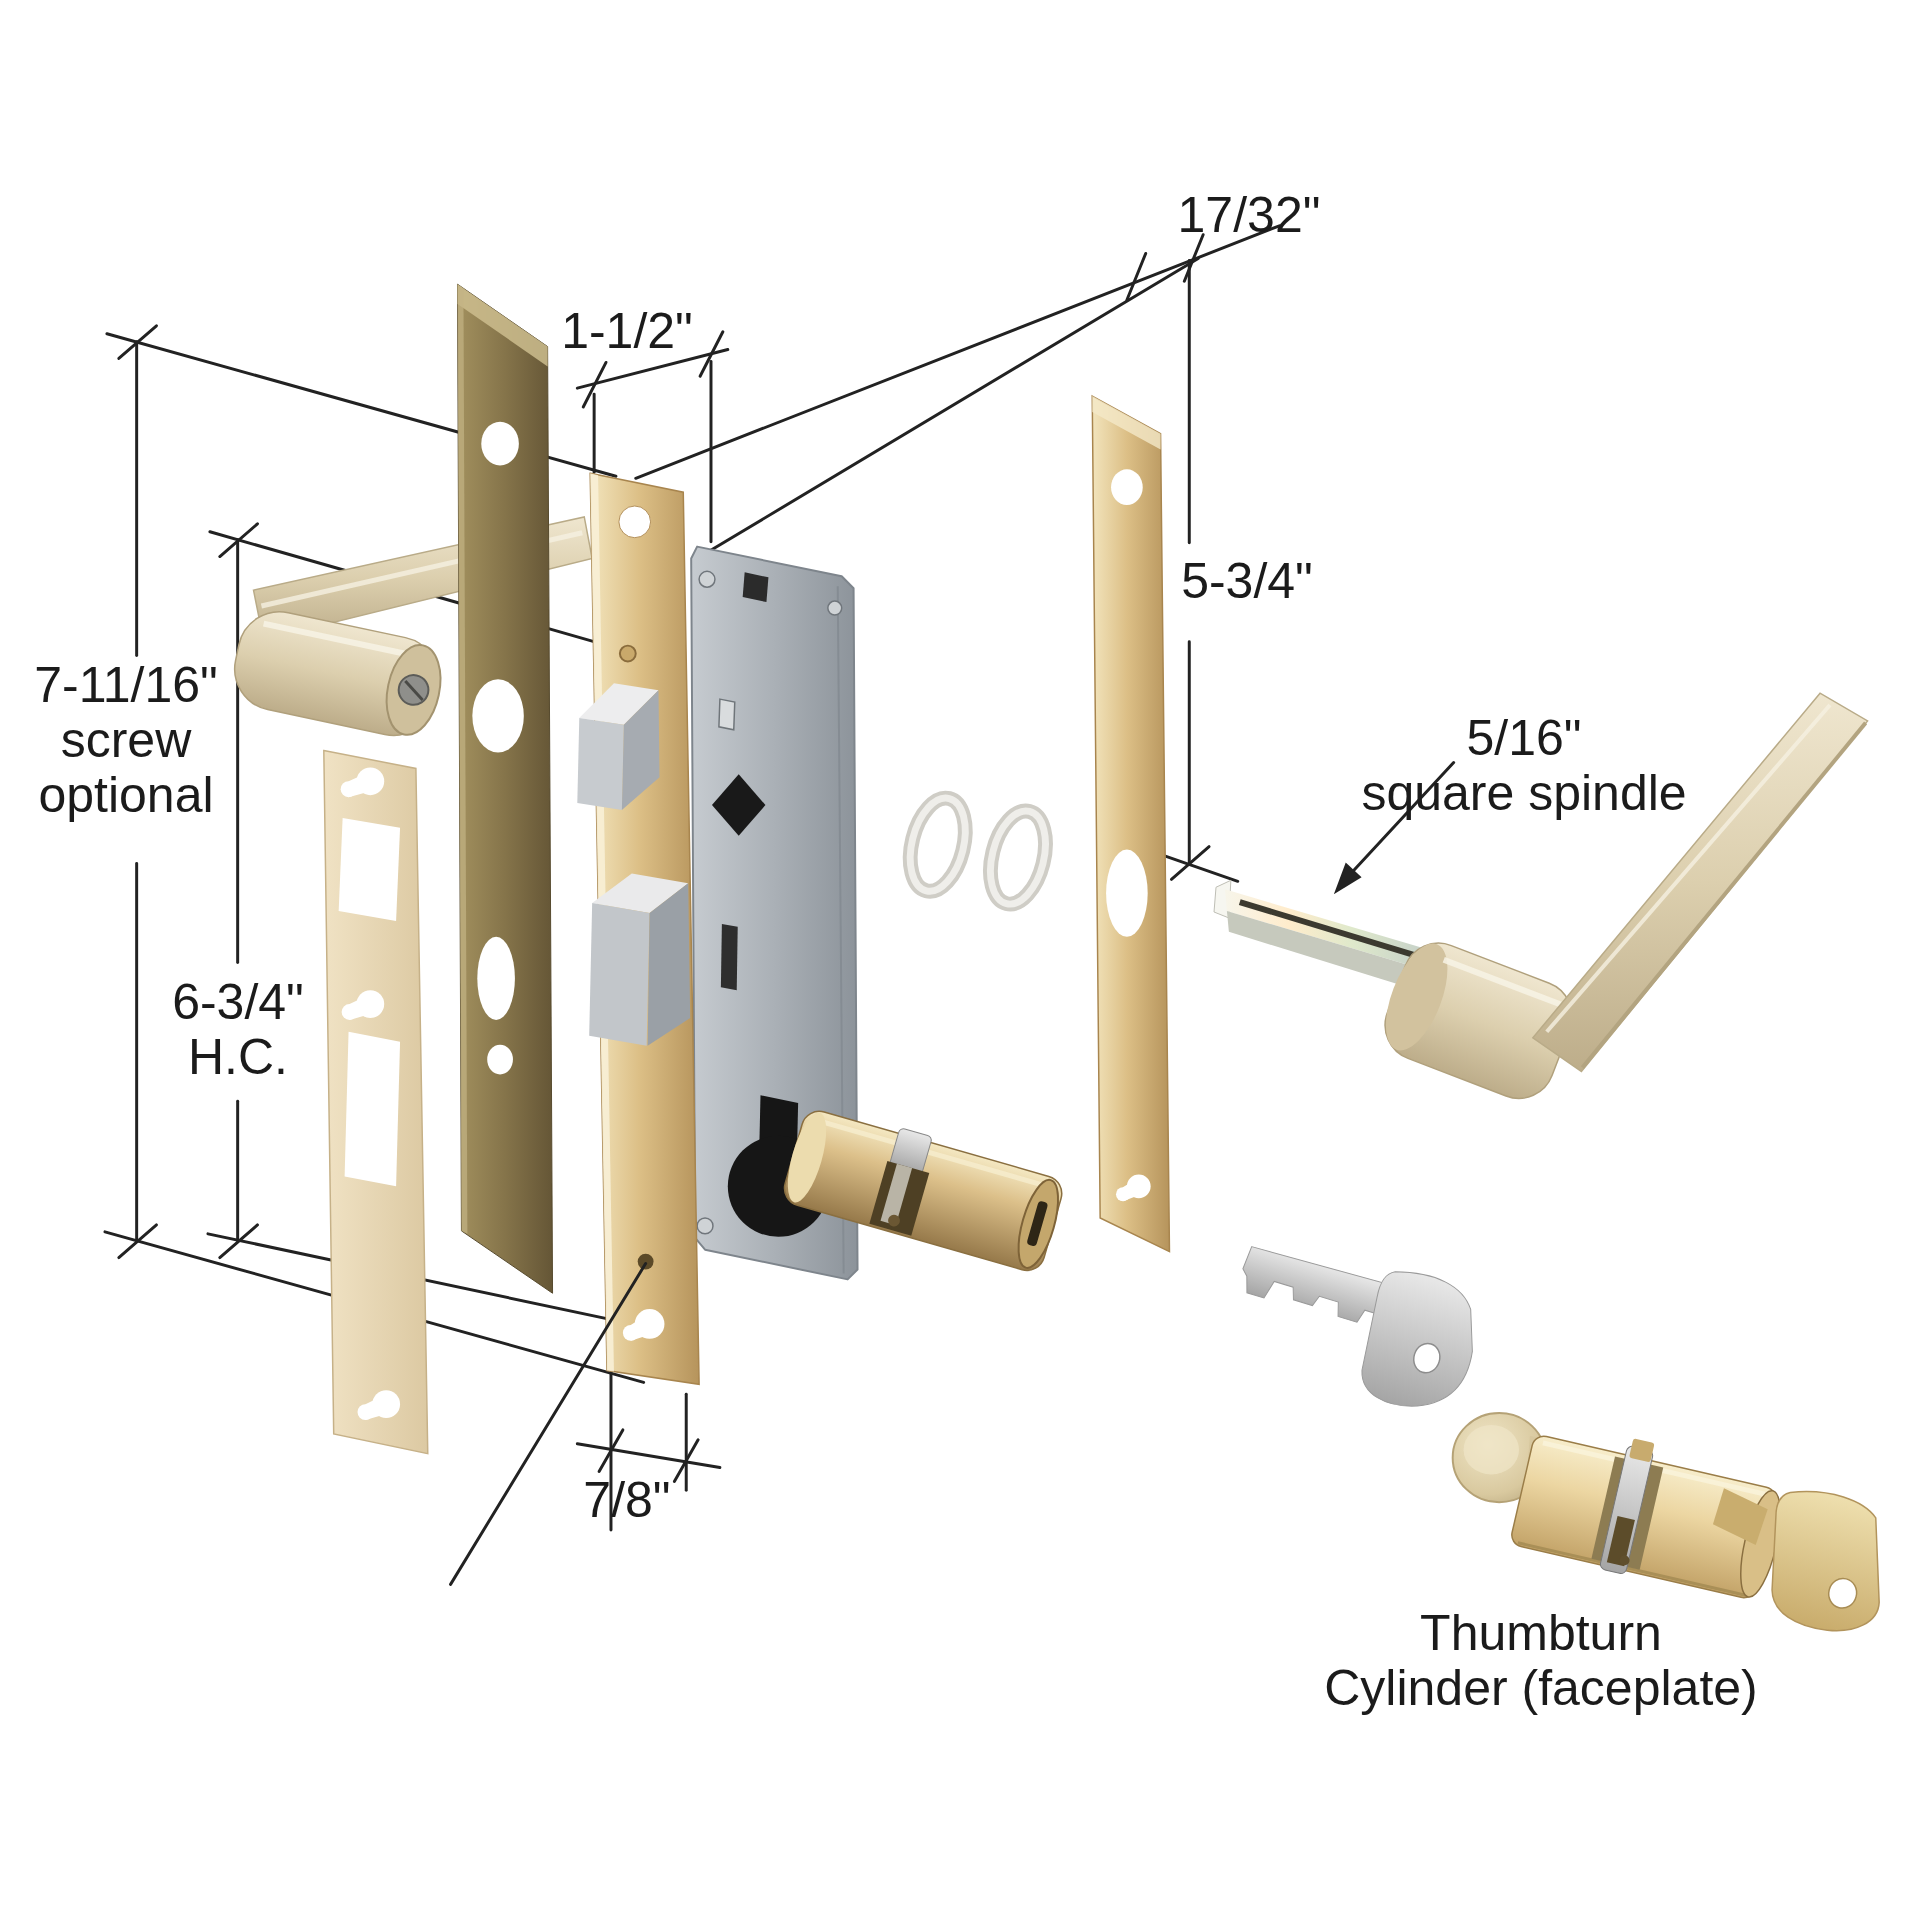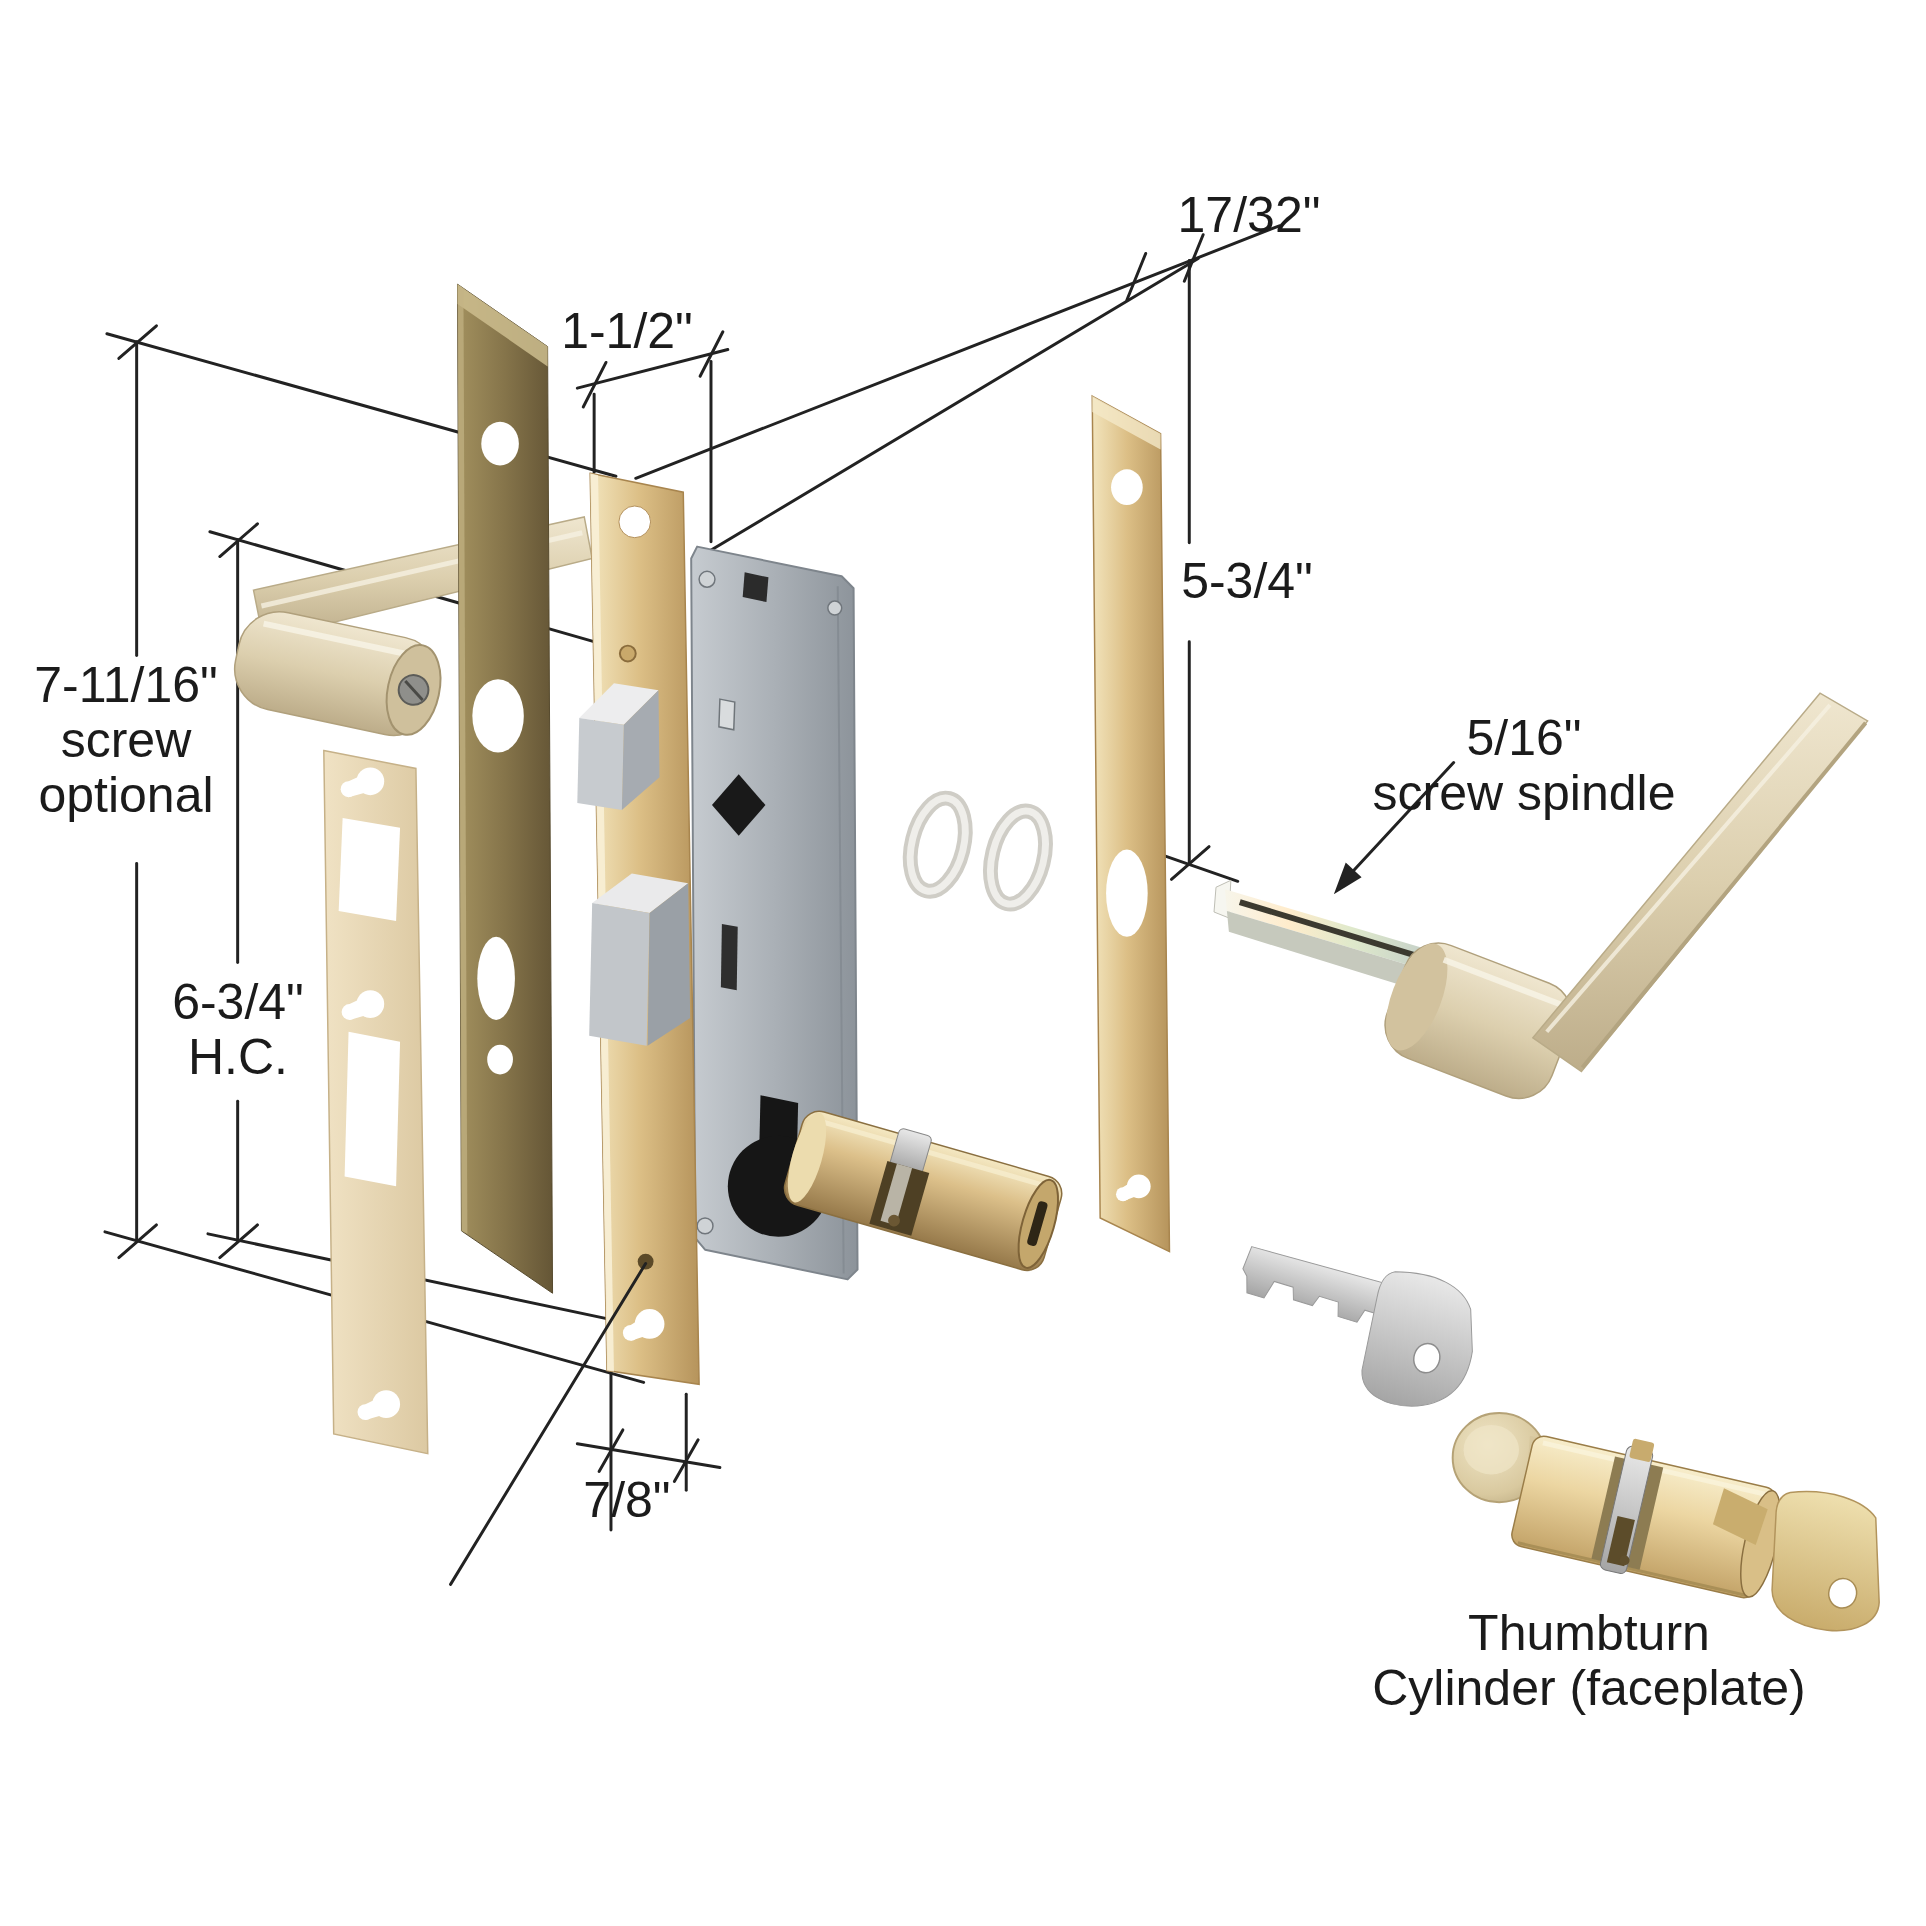--- a/index.html
+++ b/index.html
@@ -283,25 +283,25 @@
     <div>optional</div>
   </div>
 
   <div class="lbl" style="left:238px;top:975px">
     <div>6-3/4"</div>
     <div>H.C.</div>
   </div>
 
   <div class="lbl" style="left:1524px;top:711px">
     <div>5/16"</div>
-    <div>screw spindle</div>
+    <div>square spindle</div>
   </div>
 
   <div class="lbl" style="left:627px;top:1473px">7/8"</div>
 
 
-  <div class="lbl" style="left:1589px;top:1606px">
+  <div class="lbl" style="left:1541px;top:1606px">
     <div>Thumbturn</div>
     <div>Cylinder (faceplate)</div>
   </div>
 
 </div>
 
 
 </body></html>

